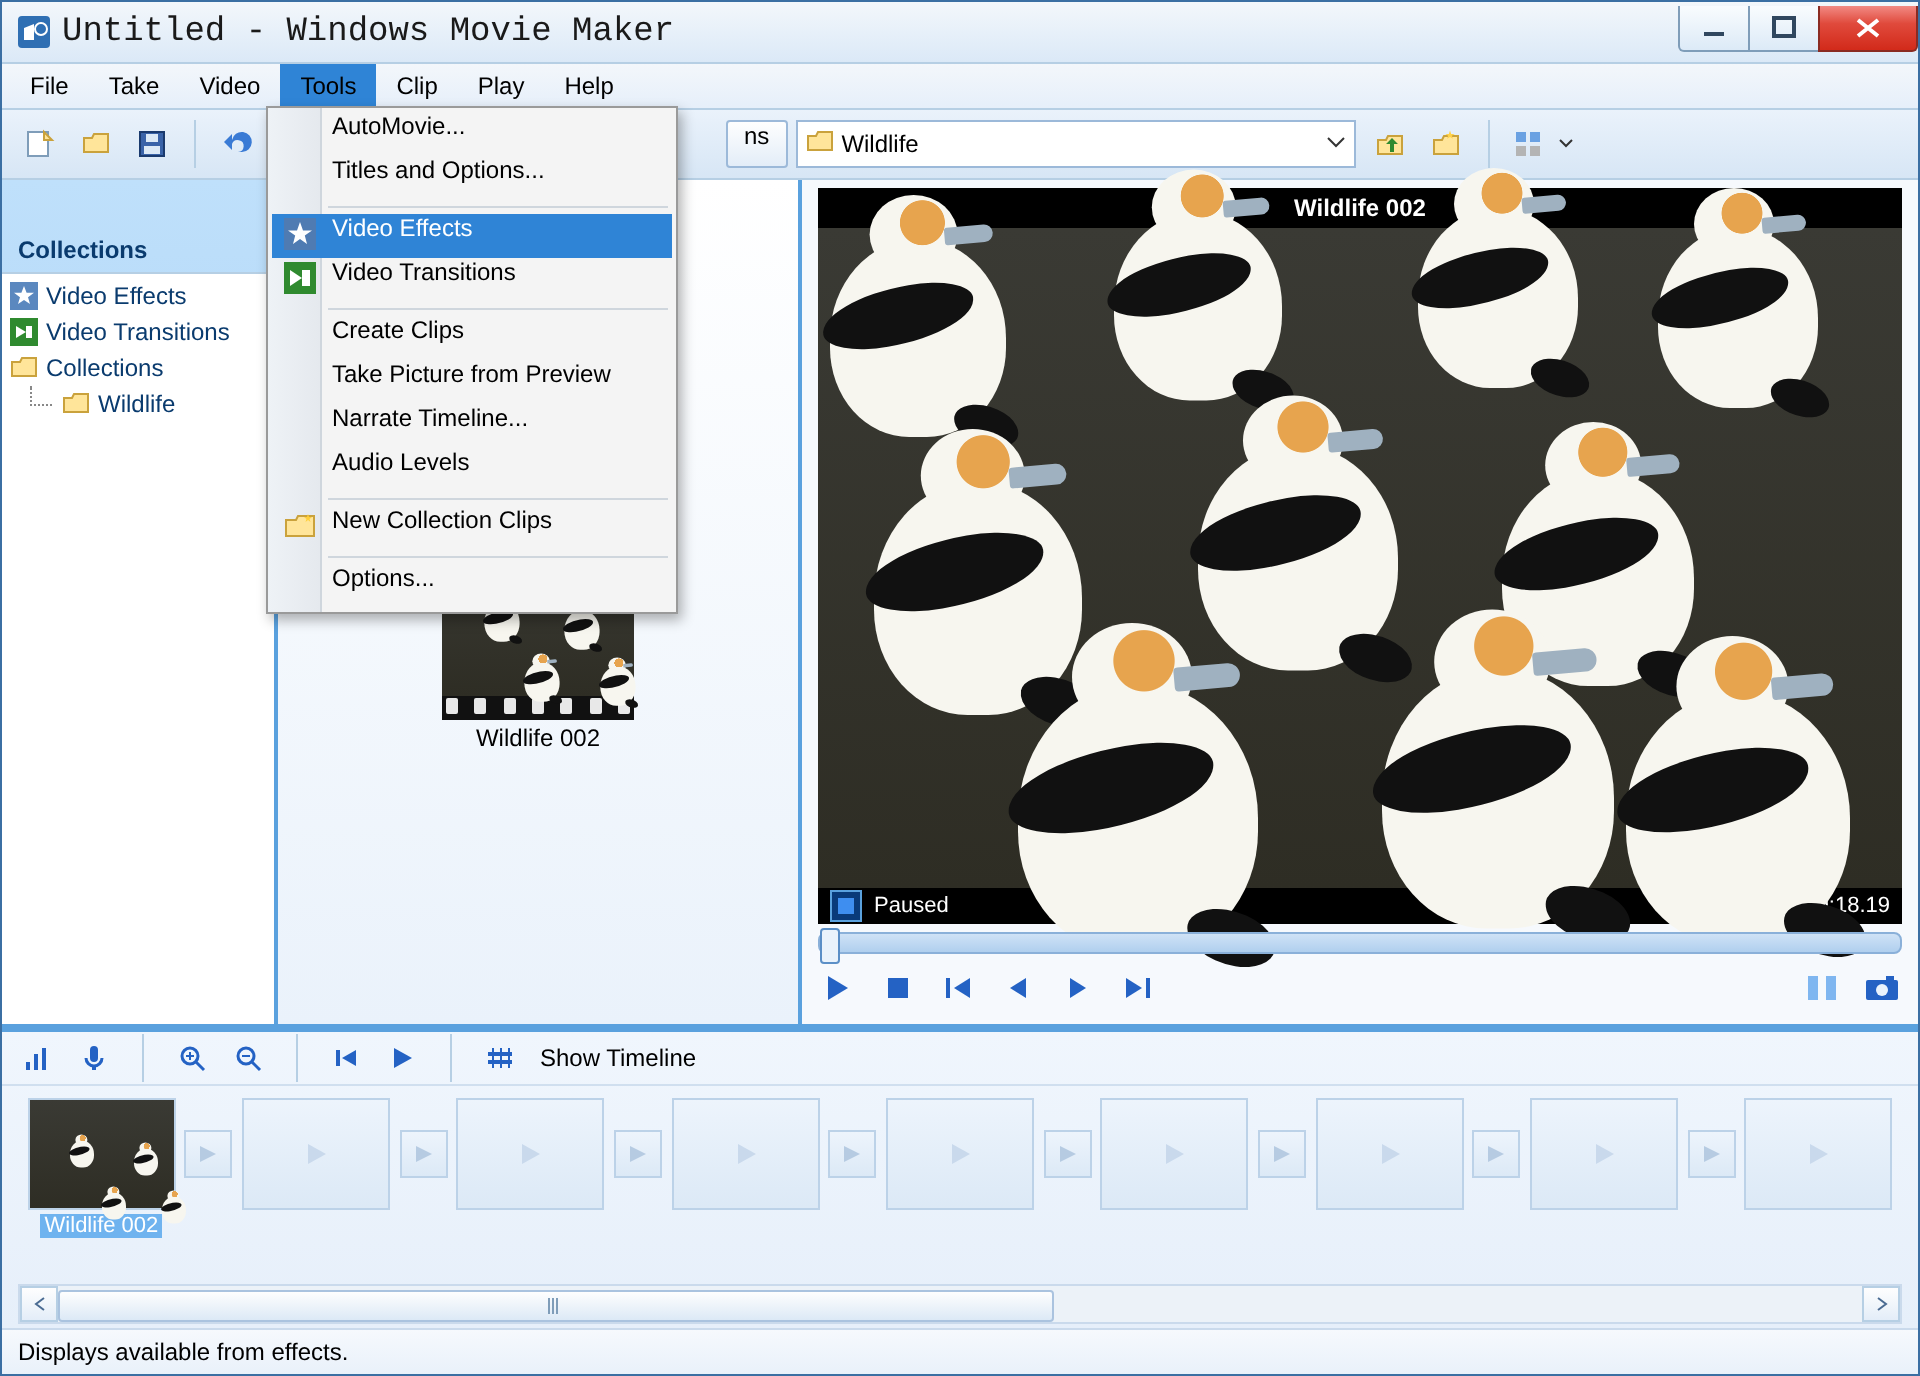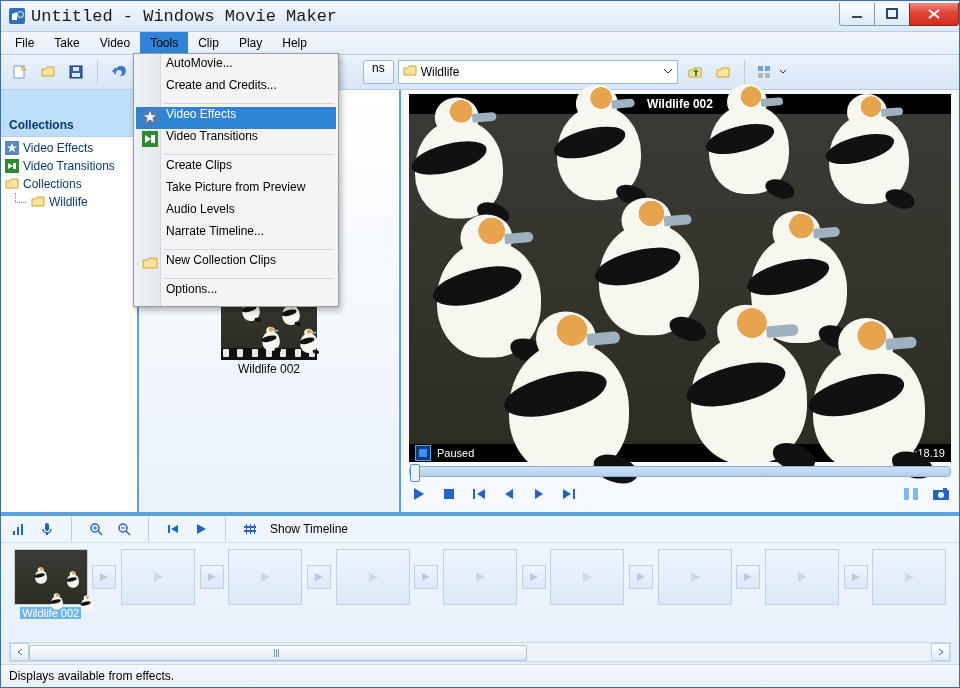--- a/index.html
+++ b/index.html
@@ -701,21 +701,21 @@
     <span>Displays available from effects.</span>
   </div>
 
   <div class="dropdown">
     <div class="dd-gutter"></div>
     <div class="items">
       <div class="dd-row">
           <span>AutoMovie...</span>
         </div>
       <div class="dd-row">
-          <span>Create and Credits...</span>
+          <span>Titles and Options...</span>
         </div>
       <div class="dd-sep"></div>
       <div class="dd-row sel">
         <span class="dd-icon">
             <svg width="16" height="16">
               <rect width="16" height="16" fill="#4f7bb2"></rect>
               <path d="M8 2 L9.5 6.2 L14 6.2 L10.4 8.8 L11.5 13 L8 10.5 L4.5 13 L5.6 8.8 L2 6.2 L6.5 6.2 Z" fill="#fff"></path>
             </svg>
           </span>
         <span>Video Effects</span>
@@ -731,24 +731,24 @@
         <span>Video Transitions</span>
       </div>
       <div class="dd-sep"></div>
       <div class="dd-row">
           <span>Create Clips</span>
         </div>
       <div class="dd-row">
           <span>Take Picture from Preview</span>
         </div>
       <div class="dd-row">
+          <span>Narrate Timeline...</span>
+        </div>
+      <div class="dd-row">
           <span>Audio Levels</span>
-        </div>
-      <div class="dd-row">
-          <span>Narrate Timeline...</span>
         </div>
       <div class="dd-sep"></div>
       <div class="dd-row">
         <span class="dd-icon">
             <svg width="16" height="16">
               <path d="M1 5 L6 5 L7 3 L15 3 L15 13 L1 13 Z" fill="#ffe59a" stroke="#caa23c"></path>
               <g transform="translate(12,4) scale(.5)">
                 <path d="M0 -4 L1 -1 L4 -1 L1.5 1 L2.5 4 L0 2 L-2.5 4 L-1.5 1 L-4 -1 L-1 -1 Z" fill="#ffcf3a"></path>
               </g>
             </svg>

